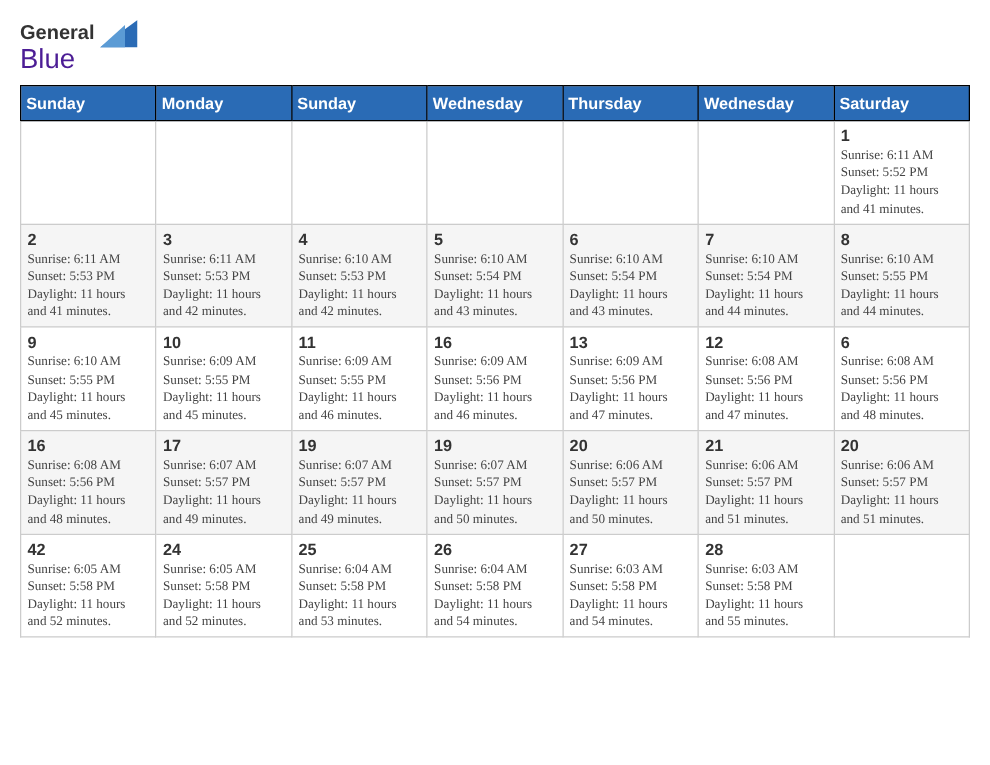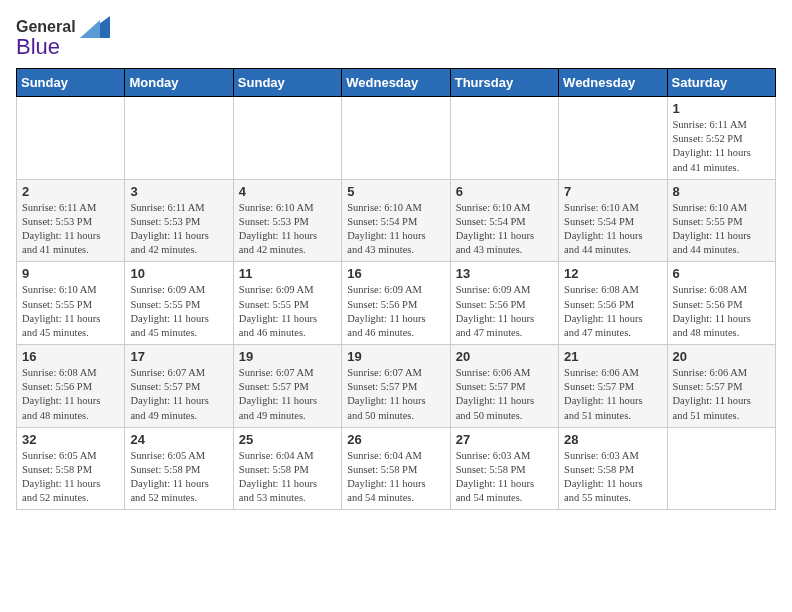--- a/index.html
+++ b/index.html
@@ -279,21 +279,21 @@
         <td>
           <span class="day-number">20</span>
           <div class="day-info" style="white-space: pre-line;">Sunrise: 6:06 AM
 Sunset: 5:57 PM
 Daylight: 11 hours
 and 51 minutes.</div>
         </td>
       </tr>
       <tr class="row-odd">
         <td>
-          <span class="day-number">32</span>
+          <span class="day-number">42</span>
           <div class="day-info" style="white-space: pre-line;">Sunrise: 6:05 AM
 Sunset: 5:58 PM
 Daylight: 11 hours
 and 52 minutes.</div>
         </td>
         <td>
           <span class="day-number">24</span>
           <div class="day-info" style="white-space: pre-line;">Sunrise: 6:05 AM
 Sunset: 5:58 PM
 Daylight: 11 hours

